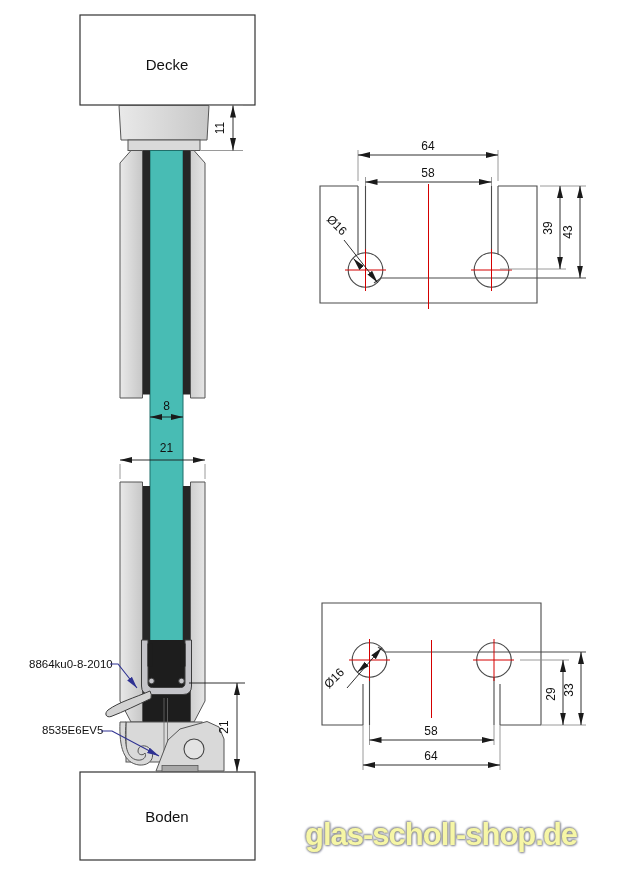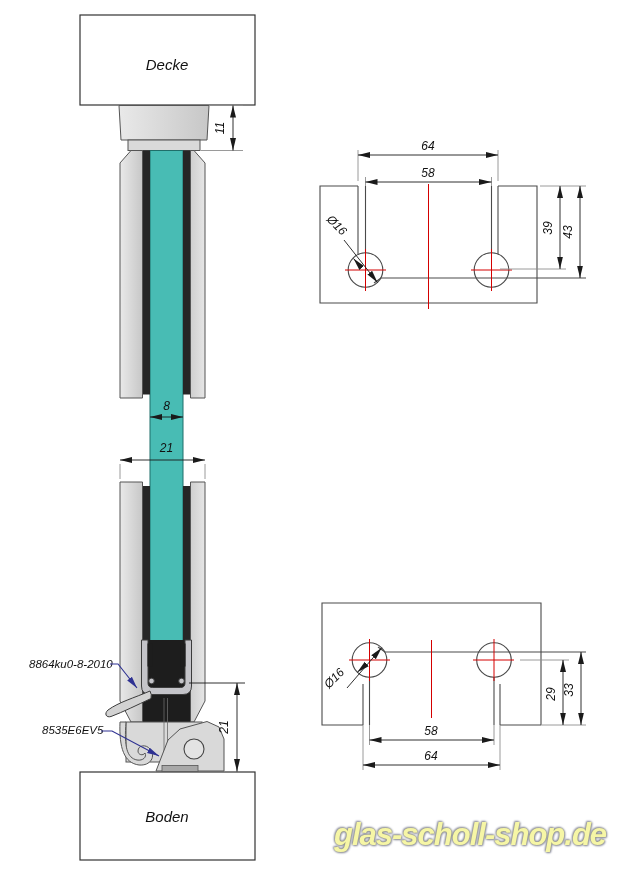--- a/index.html
+++ b/index.html
@@ -1,31 +1,31 @@
 <!DOCTYPE html>
 <html><head>
 <meta charset="utf-8">
 <style>
   html,body{margin:0;padding:0;background:#ffffff;}
   #stage{position:relative;width:641px;height:883px;background:#fff;overflow:hidden;
-         font-family:"Liberation Sans",sans-serif;font-style:italic;}
+         font-family:"Liberation Sans",sans-serif;}
   svg text{font-family:"Liberation Sans",sans-serif;}
   .geo{stroke:#4a4a4a;stroke-width:1.1;fill:none;}
   .geo2{stroke:#555;stroke-width:1;}
   .ext{stroke:#8f8f8f;stroke-width:0.9;fill:none;}
   .dim{stroke:#1a1a1a;stroke-width:0.9;fill:none;}
   .red{stroke:#d40000;stroke-width:1;fill:none;}
   .navy{stroke:#2e3192;stroke-width:1.1;fill:none;}
   .dimtext{font-size:12px;fill:#111;}
   .parttext{font-size:11.5px;fill:#111;}
   .biglabel{font-size:15px;fill:#111;}
   #watermark{position:absolute;left:305px;top:817px;font-size:31px;font-weight:bold;
     letter-spacing:-1px;color:#f6f6a6;
     text-shadow:0 0 2px #8a8a66,0 0 3px #9aa0b0,1px 1px 2px #a0a0b8,-1px -1px 2px #a0a0b8;
-    white-space:nowrap;margin-left:29px;}
+    white-space:nowrap;}
 </style>
 </head>
 <body>
 
 <div id="stage">
 <svg width="641" height="883" viewBox="0 0 641 883">
   <defs>
     <marker id="mE" markerUnits="userSpaceOnUse" markerWidth="13" markerHeight="8" refX="12.5" refY="4" orient="auto">
       <path d="M0,1 L12.5,4 L0,7 Z" fill="#1a1a1a"></path>
     </marker>

